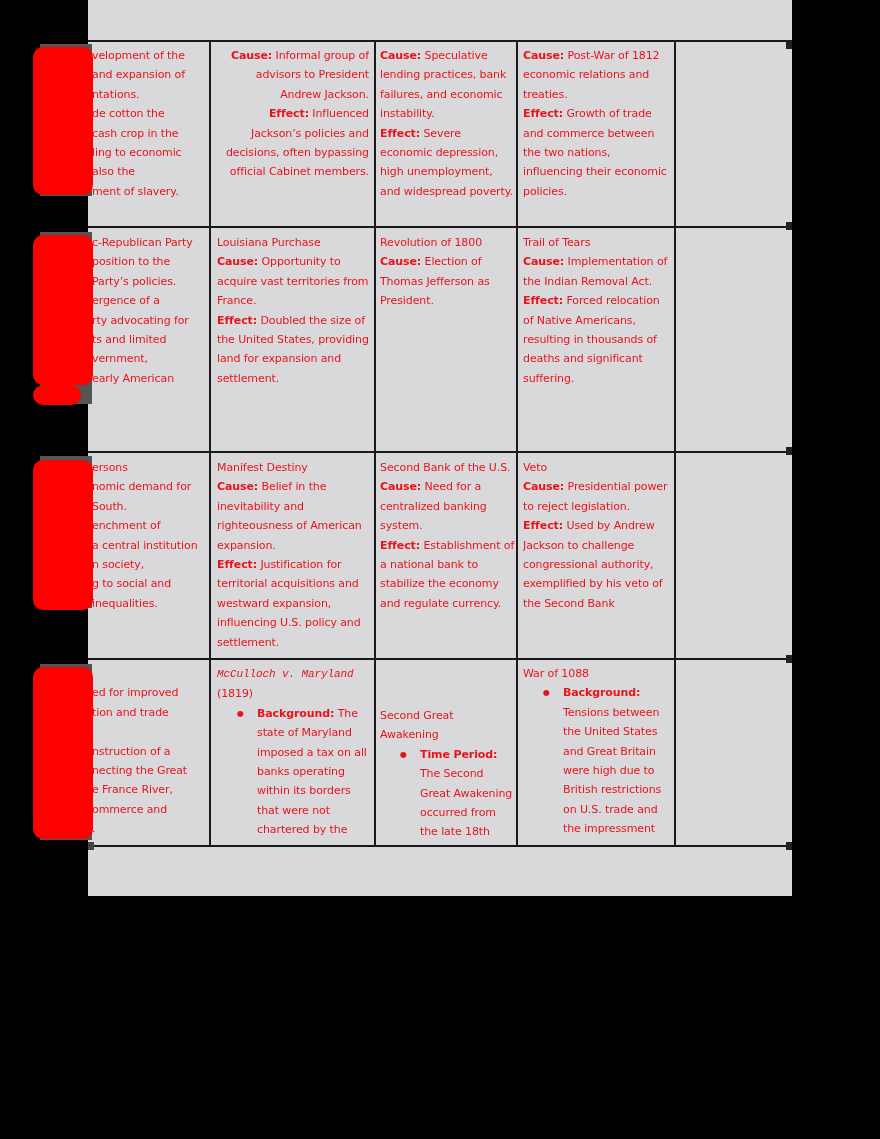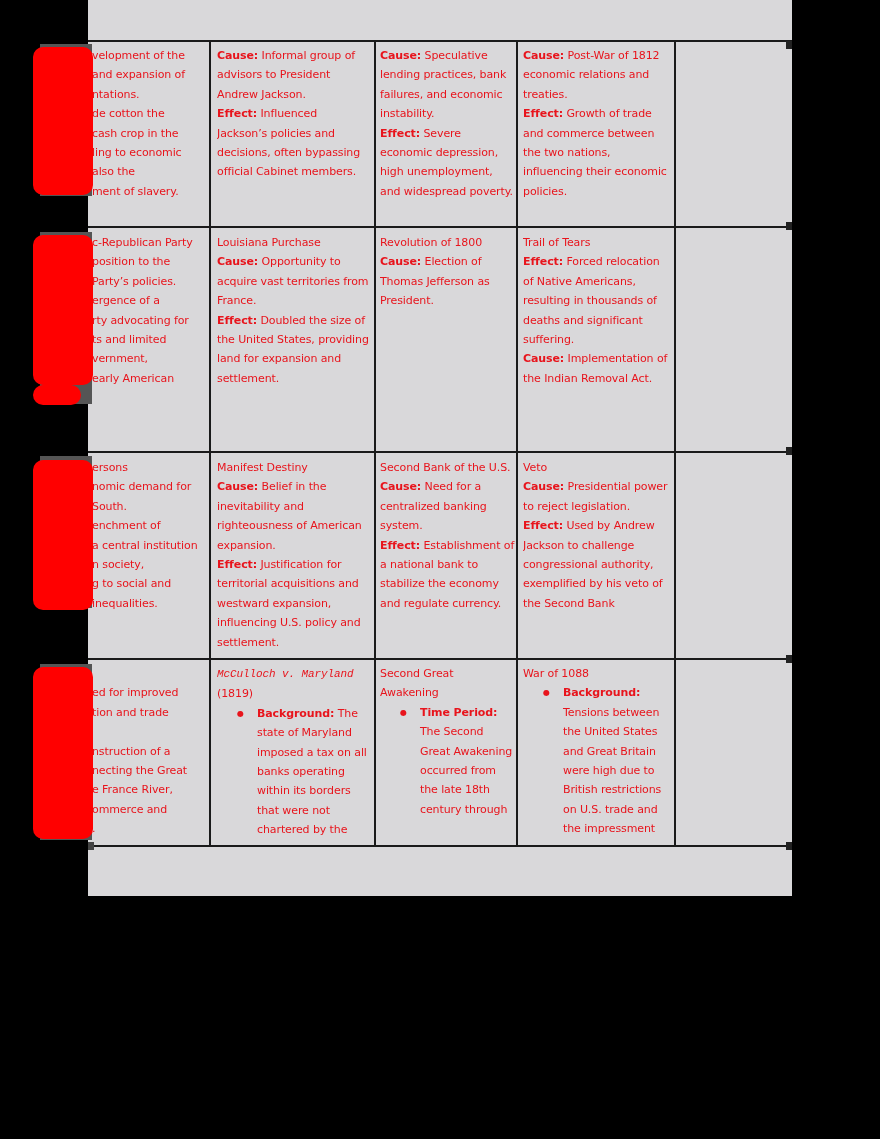--- a/index.html
+++ b/index.html
@@ -42,21 +42,21 @@
 <div class="cell" style="left:92px;top:46px;width:116px;">
   <div>velopment of the</div>
   <div>and expansion of</div>
   <div>ntations.</div>
   <div>de cotton the</div>
   <div>cash crop in the</div>
   <div>ling to economic</div>
   <div> also the</div>
   <div>ment of slavery.</div>
 </div>
-<div class="cell" style="left:217px;top:46px;width:152px;">
+<div class="cell" style="left:217px;top:46px;width:152px;text-align:right;">
   <div><b>Cause:</b> <span>Informal group of advisors to President Andrew Jackson.</span></div>
   <div><b>Effect:</b> <span>Influenced Jackson’s policies and decisions, often bypassing official Cabinet members.</span></div>
 </div>
 <div class="cell" style="left:380px;top:46px;width:134px;">
   <div><b>Cause:</b> <span>Speculative lending practices, bank failures, and economic instability.</span></div>
   <div><b>Effect:</b> <span>Severe economic depression, high unemployment, and widespread poverty.</span></div>
 </div>
 <div class="cell" style="left:523px;top:46px;width:148px;">
   <div><b>Cause:</b> <span>Post-War of 1812 economic relations and treaties.</span></div>
   <div><b>Effect:</b> <span>Growth of trade and commerce between the two nations, influencing their economic policies.</span></div>
@@ -76,22 +76,22 @@
   <div>Louisiana Purchase</div>
   <div><b>Cause:</b> <span>Opportunity to acquire vast territories from France.</span></div>
   <div><b>Effect:</b> <span>Doubled the size of the United States, providing land for expansion and settlement.</span></div>
 </div>
 <div class="cell" style="left:380px;top:233px;width:134px;">
   <div>Revolution of 1800</div>
   <div><b>Cause:</b> <span>Election of Thomas Jefferson as President.</span></div>
 </div>
 <div class="cell" style="left:523px;top:233px;width:150px;">
   <div>Trail of Tears</div>
+  <div><b>Cause:</b> <span>Implementation of the Indian Removal Act.</span></div>
   <div><b>Effect:</b> <span>Forced relocation of Native Americans, resulting in thousands of deaths and significant suffering.</span></div>
-  <div><b>Cause:</b> <span>Implementation of the Indian Removal Act.</span></div>
 </div>
 
 <div class="cell" style="left:92px;top:458px;width:116px;">
   <div>ersons</div>
   <div>nomic demand for</div>
   <div> South.</div>
   <div>enchment of</div>
   <div>a central institution</div>
   <div>n society,</div>
   <div>g to social and</div>
@@ -122,21 +122,21 @@
   <div>necting the Great</div>
   <div>e France River,</div>
   <div>ommerce and</div>
   <div>.</div>
 </div>
 <div class="cell" style="left:217px;top:664px;width:154px;height:180px;">
   <div><i>McCulloch v. Maryland</i><br><span>(1819)</span></div>
   <div class="bul"><b>Background:</b> <span>The state of Maryland imposed a tax on all banks operating within its borders that were not chartered by the</span></div>
 </div>
 <div class="cell" style="left:380px;top:664px;width:134px;height:180px;">
-  <div style="width:100px;">Second Great Awakening</div>
+  <div style="width:100px;margin-top:42px;">Second Great Awakening</div>
   <div class="bul"><b>Time Period:</b> <span>The Second Great Awakening occurred from the late 18th century through</span></div>
 </div>
 <div class="cell" style="left:523px;top:664px;width:148px;height:180px;">
   <div>War of 1088</div>
   <div class="bul"><b>Background:</b> <span>Tensions between the United States and Great Britain were high due to British restrictions on U.S. trade and the impressment</span></div>
 </div>
 
 <div class="redact-shade" style="left:40px;top:44px;width:52px;height:152px;"></div>
 <div class="redact" style="left:33px;top:47px;width:60px;height:148px;border-radius:10px;"></div>
 <div class="redact-shade" style="left:40px;top:232px;width:52px;height:172px;"></div>

